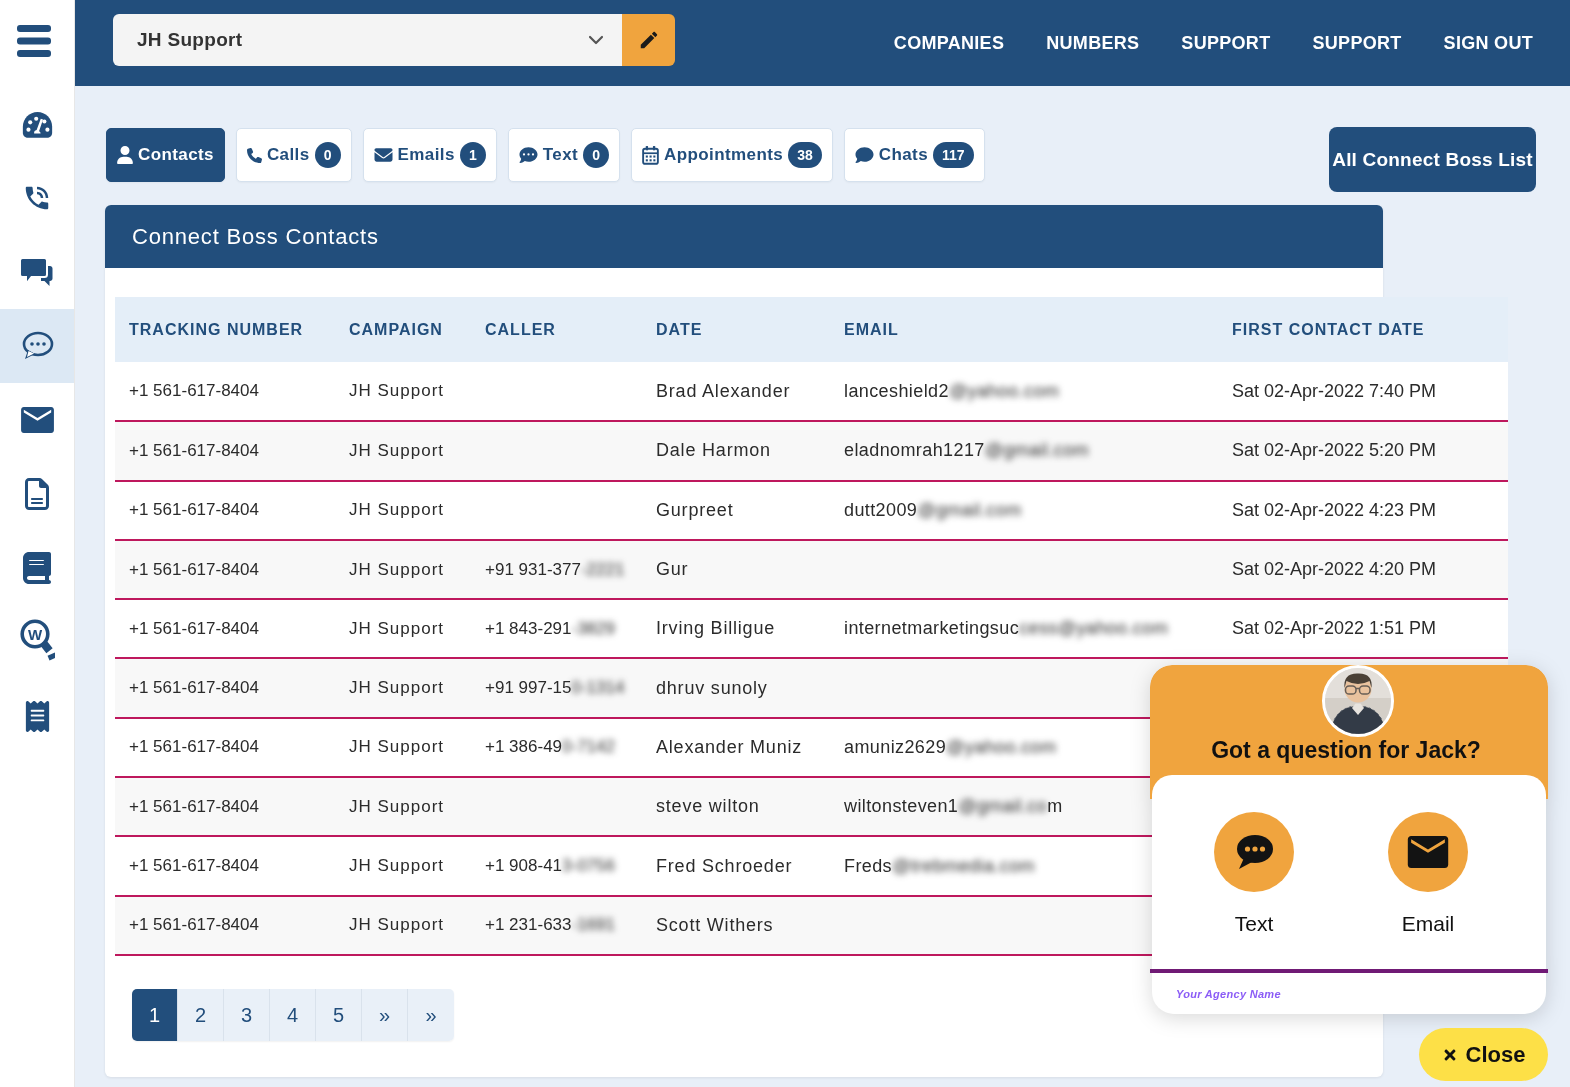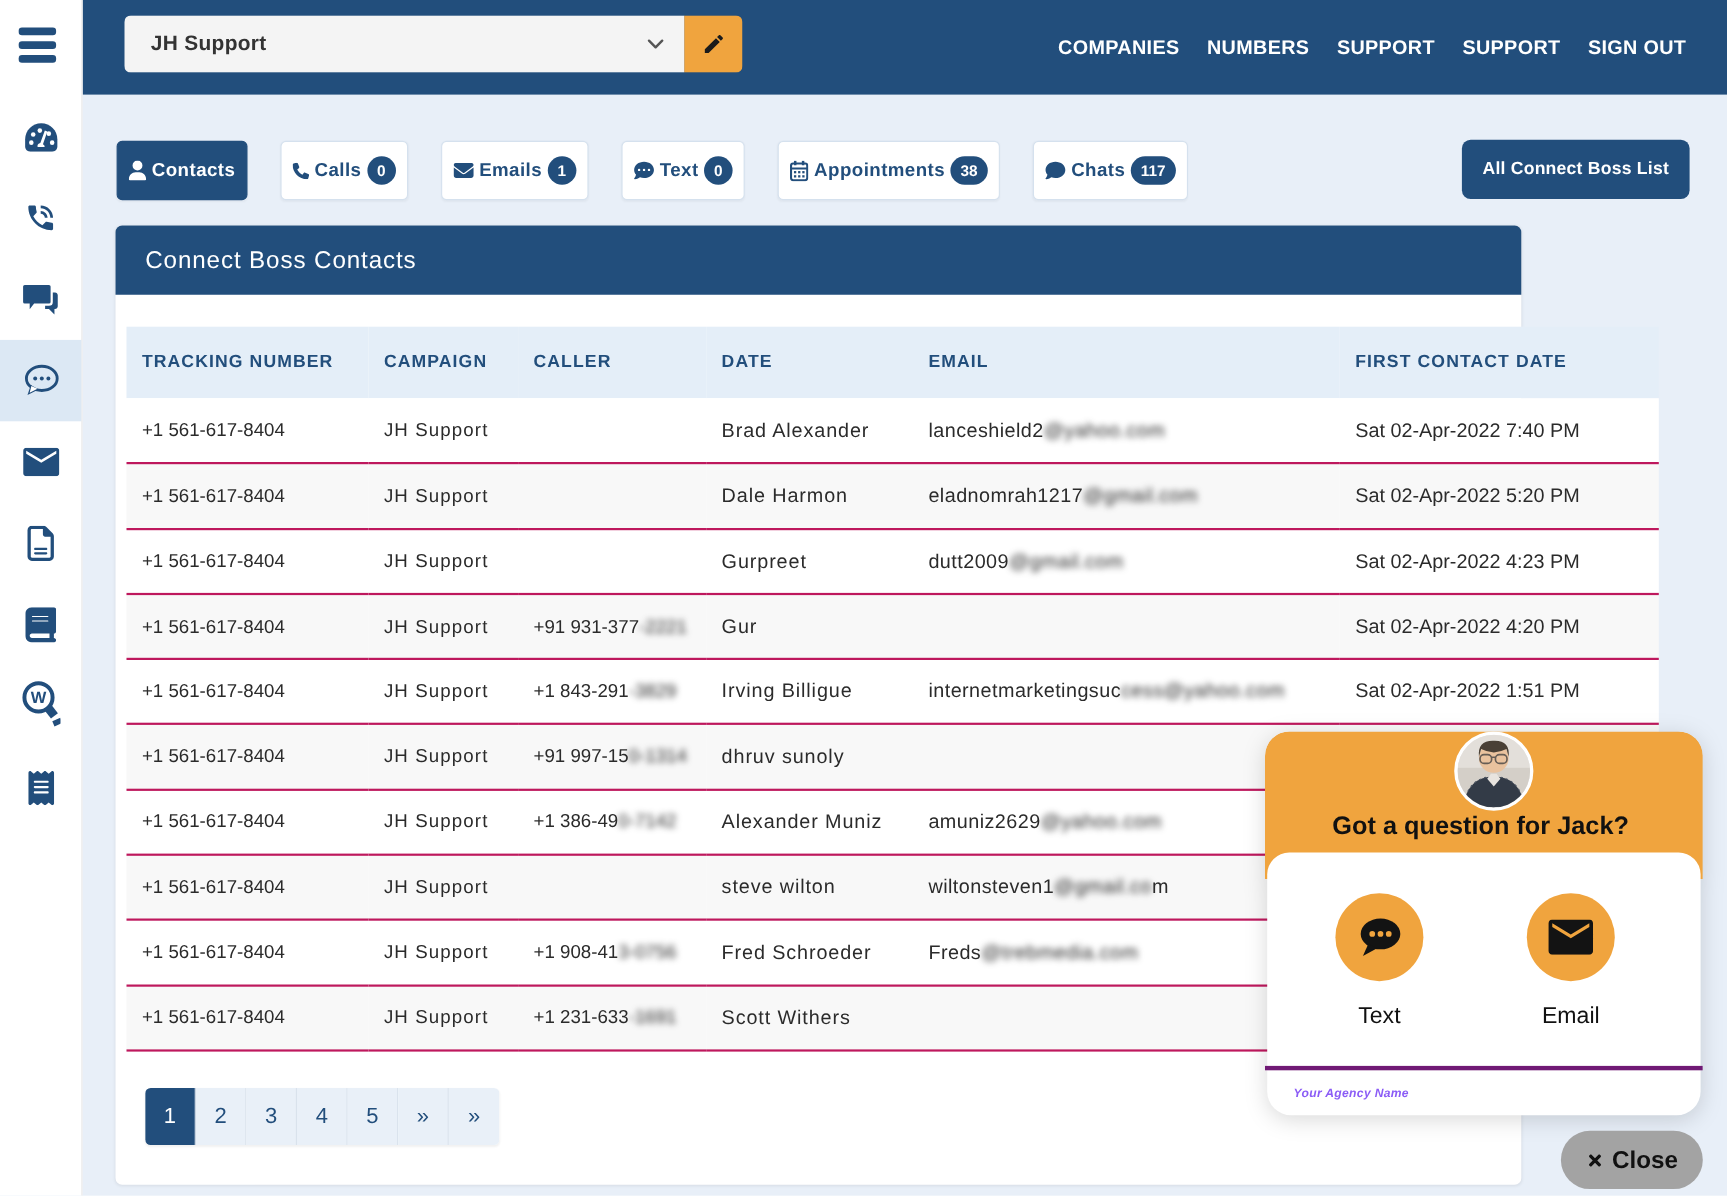--- a/index.html
+++ b/index.html
@@ -8,27 +8,27 @@
   .topbar { position:absolute; left:75px; top:0; width:1495px; height:86px; background:#224e7c; }
   .sidebar { position:absolute; left:0; top:0; width:75px; height:1087px; background:#ffffff; border-right:1px solid #e7e7e7; z-index:5; }
   .burger { position:absolute; left:16px; top:22px; width:36px; height:36px; }
   .snav { position:absolute; top:87px; left:0; width:74px; }
   .sitem { height:74px; display:flex; align-items:center; justify-content:center; }
   .sitem.active { background:#dce8f4; }
   .selwrap { position:absolute; left:38px; top:14px; height:52px; width:562px; display:flex; border-radius:6px; overflow:hidden; }
   .sel { background:#f4f4f4; width:509px; display:flex; align-items:center; padding-left:24px; font-size:19px; font-weight:bold; color:#333; letter-spacing:.3px; position:relative; }
   .sel svg { position:absolute; right:18px; top:18px; }
   .editbtn { background:#f0a43e; width:53px; display:flex; align-items:center; justify-content:center; }
-  .topnav { position:absolute; right:37px; top:0; height:86px; display:flex; align-items:center; gap:25px; }
+  .topnav { position:absolute; right:37px; top:0; height:86px; display:flex; align-items:center; gap:42px; }
   .topnav span { color:#fff; font-size:18px; font-weight:bold; letter-spacing:.3px; }
-  .tabs { position:absolute; left:106px; top:128px; display:flex; gap:30px; }
+  .tabs { position:absolute; left:106px; top:128px; display:flex; gap:11px; }
   .tab { height:54px; background:#fff; border:1px solid #d5e1ee; border-radius:5px; display:flex; align-items:center; padding:0 10px; gap:5px; color:#224e7c; font-size:17px; font-weight:bold; letter-spacing:.4px; box-shadow:0 1px 2px rgba(0,0,0,.04); }
   .tab.active { background:#224e7c; color:#fff; border-color:#224e7c; }
   .tab .badge { background:#224e7c; color:#fff; font-size:14px; font-weight:bold; border-radius:13px; min-width:26px; height:26px; display:flex; align-items:center; justify-content:center; padding:0 9px; letter-spacing:0; }
-  .allbtn { position:absolute; left:1329px; top:127px; width:207px; height:54px; background:#224e7c; border-radius:8px; color:#fff; font-size:16px; font-weight:bold; display:flex; align-items:center; justify-content:center; letter-spacing:.2px; }
+  .allbtn { position:absolute; left:1329px; top:127px; width:207px; height:65px; background:#224e7c; border-radius:8px; color:#fff; font-size:19px; font-weight:bold; display:flex; align-items:center; justify-content:center; letter-spacing:.2px; }
   .card { position:absolute; left:105px; top:205px; width:1278px; height:872px; background:#fff; border-radius:6px; box-shadow:0 1px 3px rgba(0,0,0,.08); }
   .chead { height:63px; background:#224e7c; border-radius:6px 6px 0 0; display:flex; align-items:center; padding-left:27px; color:#fff; font-size:22px; letter-spacing:.8px; }
   table { position:absolute; left:10px; top:92px; width:1393px; border-collapse:collapse; table-layout:fixed; }
   th { background:#e4eef8; height:65px; text-align:left; color:#224e7c; font-size:16px; font-weight:bold; letter-spacing:1px; padding-left:14px; }
   td { height:59.3px; font-size:17px; color:#2b2b2b; padding-left:14px; border-bottom:2px solid #be185d; background:#fff; }
   td:nth-child(2) { letter-spacing:1px; }
   td:nth-child(4) { font-size:18px; letter-spacing:.8px; }
   td:nth-child(5) { font-size:18px; letter-spacing:.4px; }
   td:nth-child(6) { font-size:18px; }
   tr.alt td { background:#f8f8f8; }
@@ -38,21 +38,21 @@
   .pg:last-child { border-right:none; }
   .pg.active { background:#224e7c; color:#fff; }
   .popup { position:absolute; left:1150px; top:665px; width:398px; height:349px; border-radius:22px; z-index:8; overflow:hidden; filter:drop-shadow(0 4px 10px rgba(0,0,0,.15)); }
   .phead { height:134px; background:#f0a43e; border-radius:22px 22px 0 0; display:flex; align-items:center; padding-bottom:24px;flex-direction:column; }
   .avatar { width:72px; height:72px; border-radius:50%; margin-left:18px; border:3px solid #fff; overflow:hidden; background:#e9e6e1; flex:none; }
   .ptitle { flex:1; text-align:center; font-size:23px; font-weight:bold; color:#111; padding-right:6px; white-space:nowrap; }
   .pwhite { position:absolute; left:2px; top:110px; width:394px; height:239px; background:#fff; border-radius:20px 20px 22px 22px; }
   .pcirc { position:absolute; width:80px; height:80px; border-radius:50%; background:#f0a43e; display:flex; align-items:center; justify-content:center; }
   .plabel { position:absolute; font-size:21px; color:#111; width:120px; text-align:center; }
   .pfoot { position:absolute; left:0; right:0; top:304px; border-top:4px solid #701a75; height:45px; display:flex; align-items:center; padding-left:26px; font-size:11px; font-weight:bold; font-style:italic; color:#8b5cf6; letter-spacing:.3px; }
-  .closebtn { position:absolute; left:1419px; top:1028px; width:129px; height:53px; background:#a3a3a3; border-radius:27px; display:flex; align-items:center; justify-content:center; gap:8px; color:#111; font-size:22px; font-weight:bold; z-index:9; }
+  .closebtn { position:absolute; left:1419px; top:1028px; width:129px; height:53px; background:#fde047; border-radius:27px; display:flex; align-items:center; justify-content:center; gap:8px; color:#111; font-size:22px; font-weight:bold; z-index:9; }
 </style>
 </head>
 <body>
 <div class="topbar">
   <div class="selwrap">
     <div class="sel">JH Support
       <svg width="16" height="16" viewBox="0 0 16 16">
           <path d="M2 5 L8 11 L14 5" stroke="#555" stroke-width="2.2" fill="none" stroke-linecap="round" stroke-linejoin="round"></path>
         </svg>
     </div>

